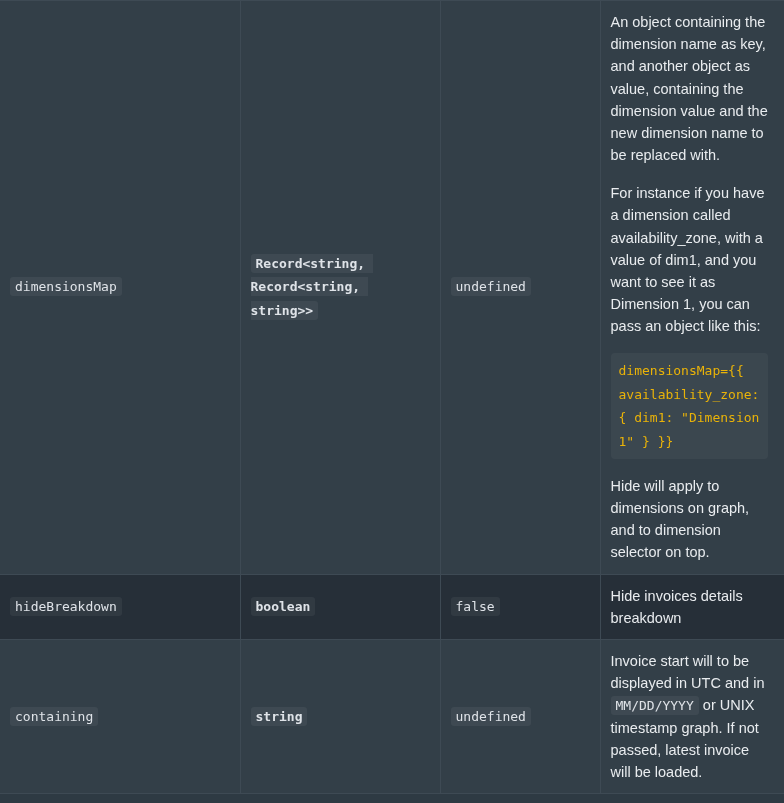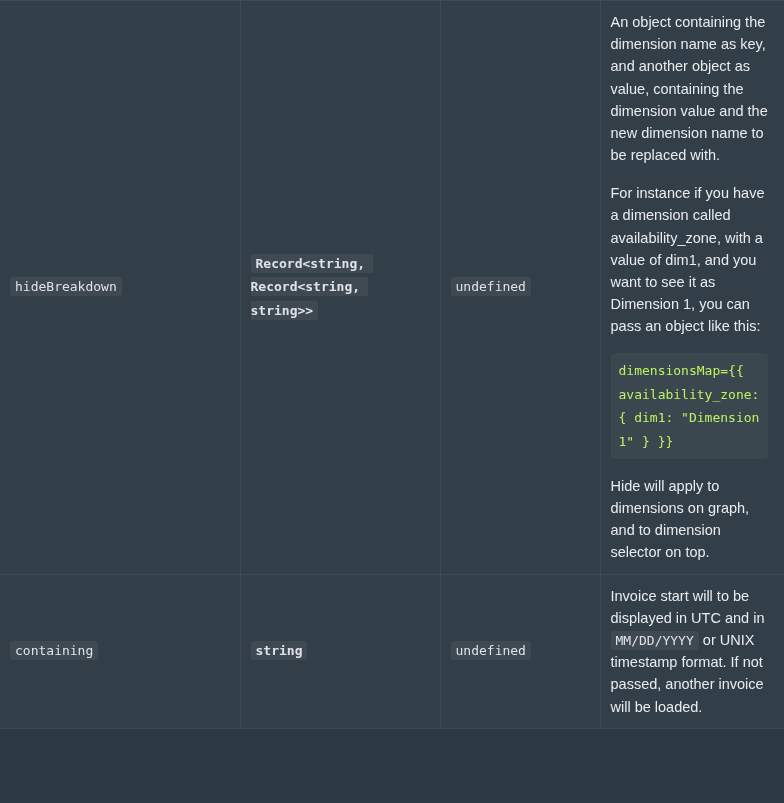--- a/index.html
+++ b/index.html
@@ -81,21 +81,21 @@
   .desc-p:last-child { margin-bottom: 0; }
 
   pre.codeblock {
     background: rgba(255,255,255,0.045);
     border-radius: 4px;
     padding: 6px 6px 6px 8px;
     margin: 0 0 16px 0;
     font-family: "DejaVu Sans Mono", monospace;
     font-size: 13px;
     line-height: 1.8;
-    color: #bef264;
+    color: #eab308;
     white-space: pre-wrap;
     word-break: break-word;
     overflow: hidden;
   }
 
   .nowrap-inline { white-space: nowrap; margin-top: 48px; }
 </style>
 </head>
 <body>
 
@@ -103,46 +103,60 @@
   <colgroup>
     <col class="c-name">
       <col class="c-type">
       <col class="c-def">
       <col class="c-desc">
   </colgroup>
   <tbody>
 
     <tr class="row-odd">
       <td class="cell-name">
-        <code class="ic">hideBreakdown</code>
+        <code class="ic">dimensionsMap</code>
       </td>
       <td class="cell-type">
         <code class="ic">Record&lt;string, Record&lt;string, string&gt;&gt;</code>
       </td>
       <td class="cell-default">
         <code class="ic">undefined</code>
       </td>
       <td class="cell-desc">
         <p class="desc-p">An object containing the dimension name as key, and another object as value, containing the dimension value and the new dimension name to be replaced with.</p>
         <p class="desc-p">For instance if you have a dimension called availability_zone, with a value of dim1, and you want to see it as Dimension 1, you can pass an object like this:</p>
         <pre class="codeblock">dimensionsMap={{ availability_zone: { dim1: "Dimension 1" } }}</pre>
         <p class="desc-p">Hide will apply to dimensions on graph, and to dimension selector on top.</p>
       </td>
     </tr>
 
+    <tr class="row-even">
+      <td class="cell-name">
+        <code class="ic">hideBreakdown</code>
+      </td>
+      <td class="cell-type">
+        <code class="ic">boolean</code>
+      </td>
+      <td class="cell-default">
+        <code class="ic">false</code>
+      </td>
+      <td class="cell-desc">
+        <p class="desc-p">Hide invoices details breakdown</p>
+      </td>
+    </tr>
 
     <tr class="row-odd">
       <td class="cell-name">
         <code class="ic">containing</code>
       </td>
       <td class="cell-type">
         <code class="ic">string</code>
       </td>
       <td class="cell-default">
         <code class="ic">undefined</code>
       </td>
       <td class="cell-desc">
-        <p class="desc-p"><span>Invoice start will to be displayed in UTC and in</span> <code class="ic nowrap-inline">MM/DD/YYYY</code> <span>or UNIX timestamp format. If not passed, another invoice will be loaded.</span></p>
+        <p class="desc-p"><span>Invoice start will to be displayed in UTC and in</span> <code class="ic nowrap-inline">MM/DD/YYYY</code> <span>or UNIX timestamp graph. If not passed, latest invoice will be loaded.</span></p>
       </td>
     </tr>
 
   </tbody>
 </table>
 
 </body></html>

